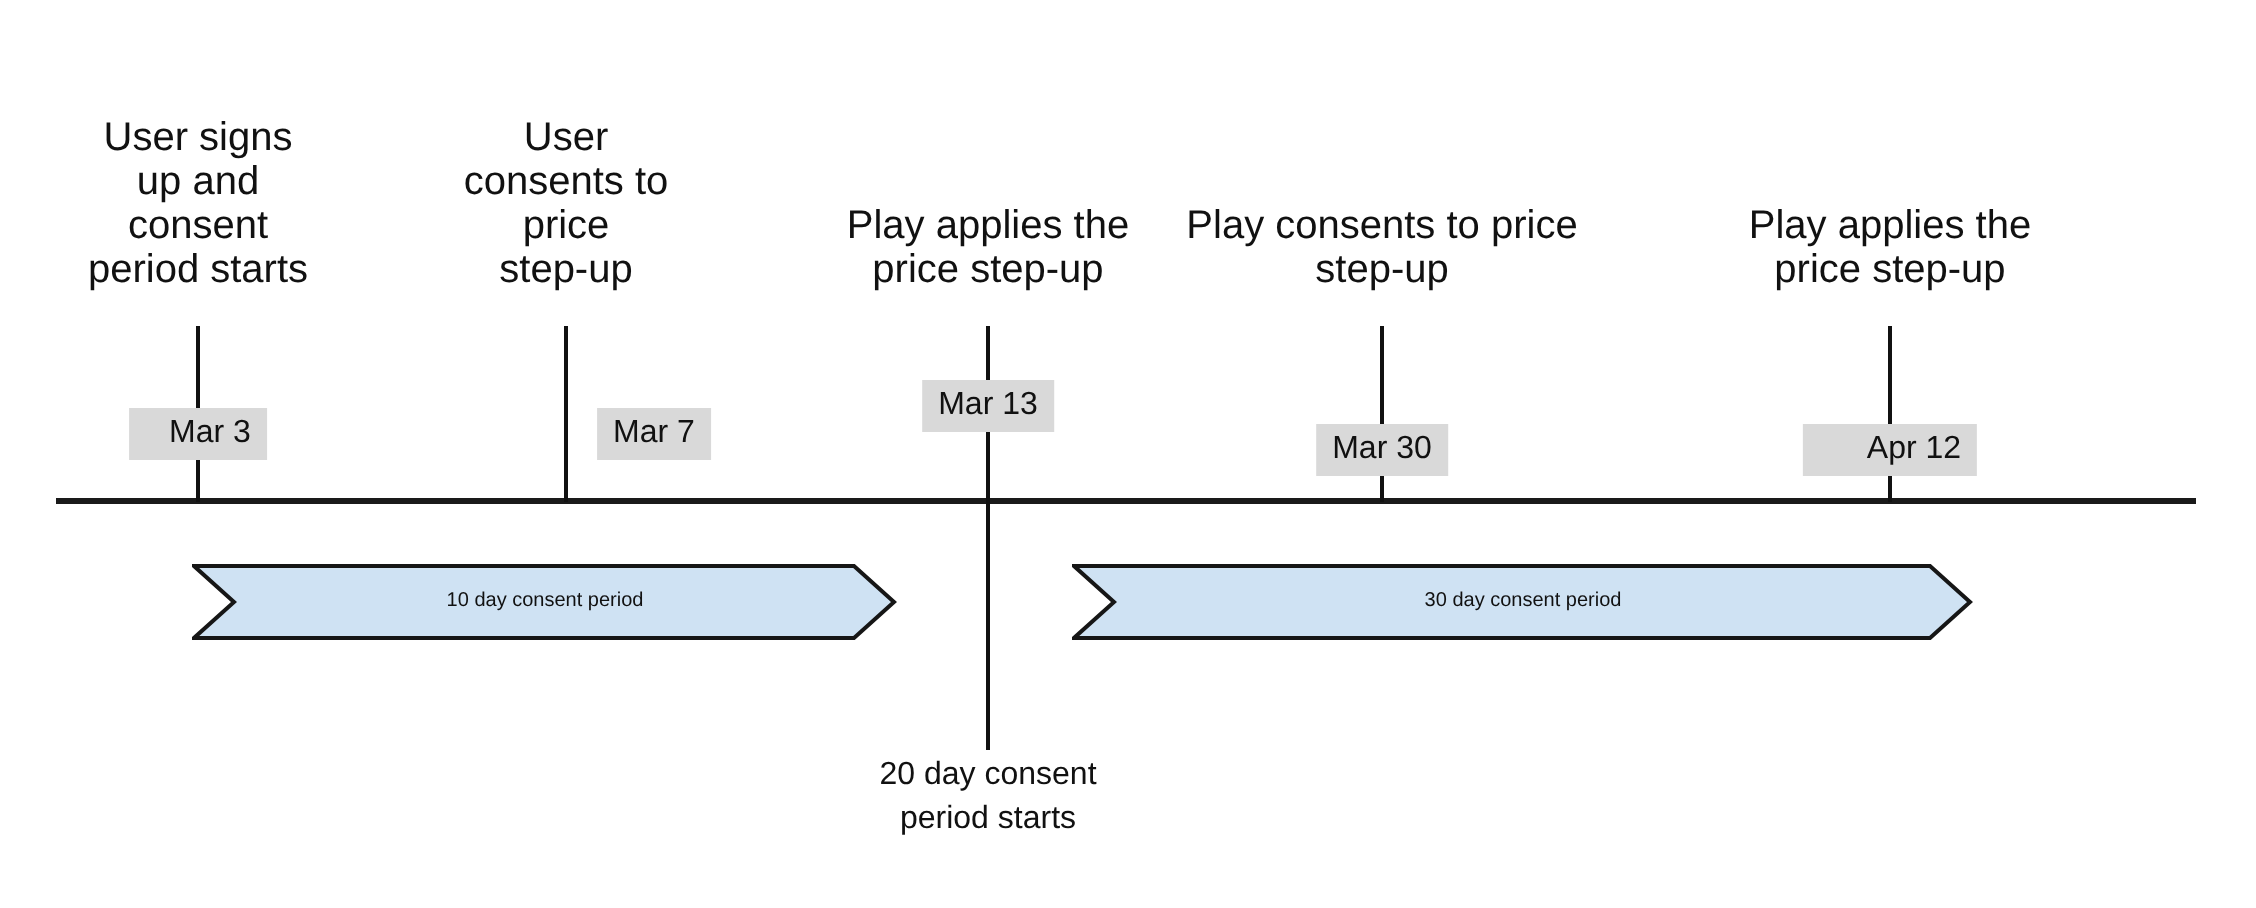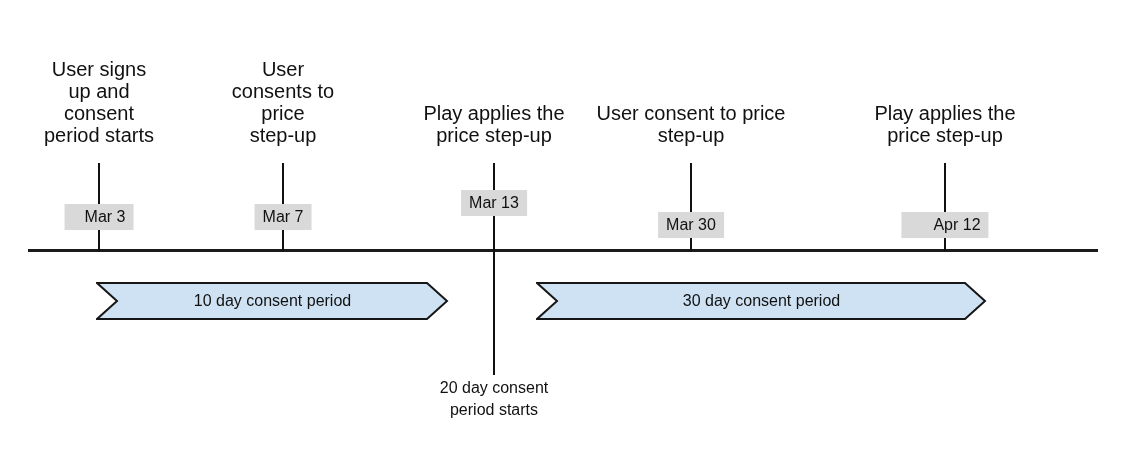--- a/index.html
+++ b/index.html
@@ -68,21 +68,21 @@
     top: 282px;
     height: 38px;
   }
   .period-arrow svg { display: block; }
   .period-arrow-label {
     position: absolute;
     inset: 0;
     display: flex;
     align-items: center;
     justify-content: center;
-    font-size: 16px;
+    font-size: 10px;
     color: #111111;
     padding-bottom: 1px;
     text-align: center;
   }
 
   
   .annotation {
     position: absolute;
     top: 0;
     width: 0;
@@ -123,33 +123,33 @@
 period starts</div>
     <div class="date-badge" style="top: 204px; padding-left: 20px;">Mar 3</div>
   </div>
 
   <div class="event" style="left: 283px;">
     <div class="tick"></div>
     <div class="event-label">User
 consents to
 price
 step-up</div>
-    <div class="date-badge" style="top: 204px;">Mar 7</div>
+    <div class="date-badge" style="top: 204px; margin-left: 44px;">Mar 7</div>
   </div>
 
   <div class="event" style="left: 494px;">
     <div class="tick"></div>
     <div class="event-label">Play applies the
 price step-up</div>
     <div class="date-badge" style="top: 190px;">Mar 13</div>
   </div>
 
   <div class="event" style="left: 691px;">
     <div class="tick"></div>
-    <div class="event-label">User consent to price
+    <div class="event-label">Play consents to price
 step-up</div>
     <div class="date-badge" style="top: 212px;">Mar 30</div>
   </div>
 
   <div class="event" style="left: 945px;">
     <div class="tick"></div>
     <div class="event-label">Play applies the
 price step-up</div>
     <div class="date-badge" style="top: 212px; padding-left: 32px;">Apr 12</div>
   </div>

